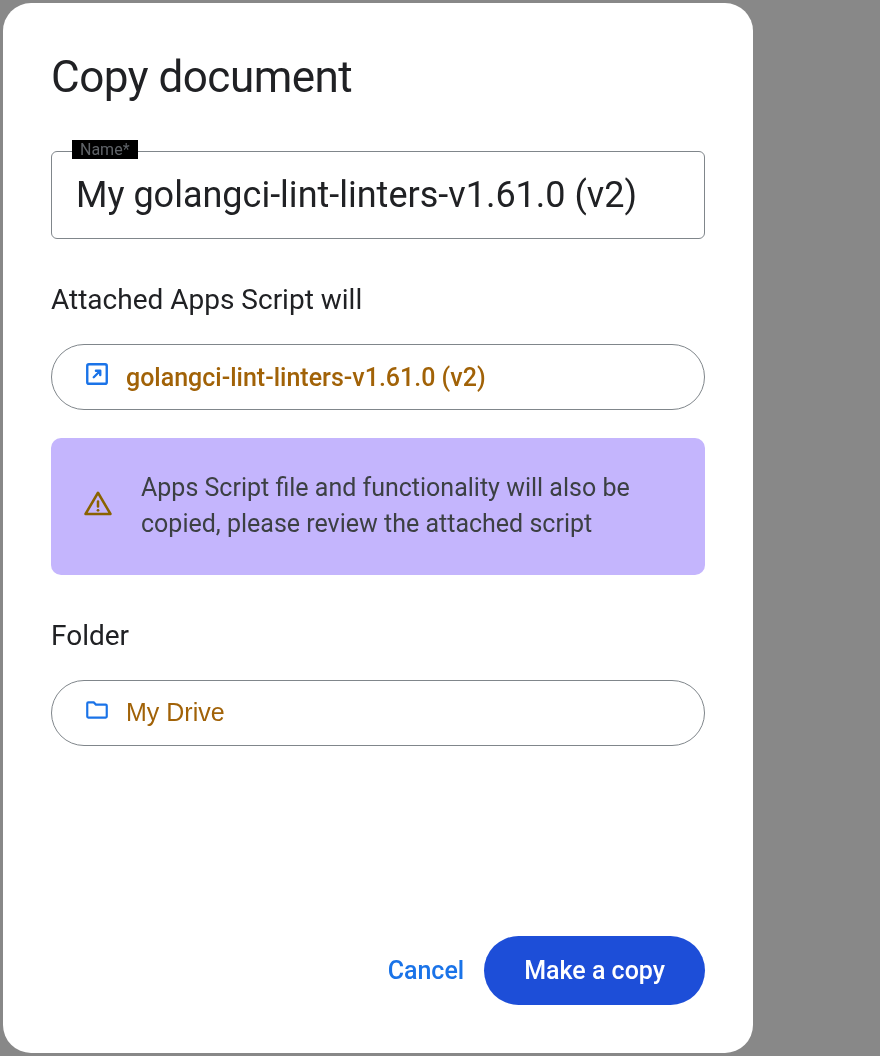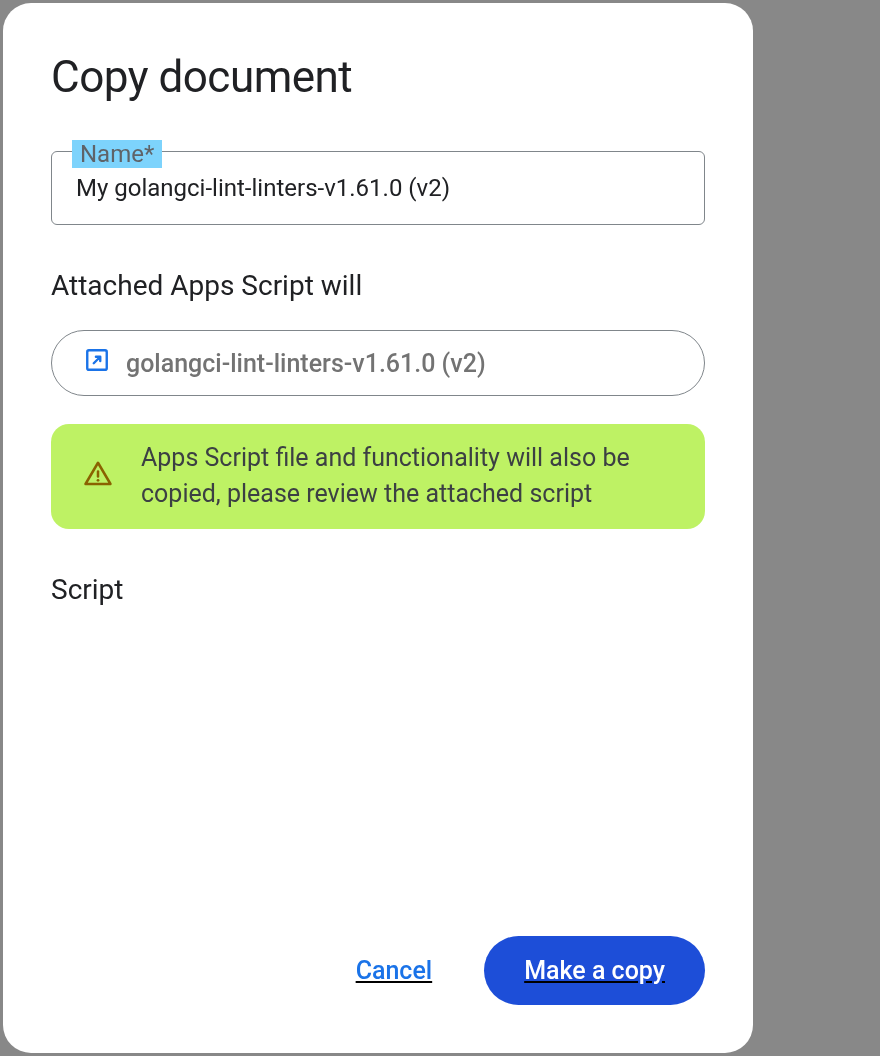--- a/index.html
+++ b/index.html
@@ -31,77 +31,75 @@
     position: relative;
     border: 1px solid #80868b;
     border-radius: 6px;
     padding: 22px 24px 22px 24px;
     margin-bottom: 44px;
   }
   .field-label {
     position: absolute;
     top: -12px;
     left: 20px;
-    background: #7dd3fc;
+    background: #000000;
     padding: 0 8px;
-    font-size: 24px;
+    font-size: 16px;
     color: #5f6368;
   }
   .field-input {
     width: 100%;
     border: none;
     outline: none;
-    font-size: 24px;
+    font-size: 36px;
     color: #202124;
     font-family: inherit;
     background: transparent;
   }
   .section-heading {
     font-size: 28px;
     color: #202124;
     font-weight: 400;
     margin-bottom: 28px;
   }
   .chip {
     display: inline-flex;
     align-items: center;
     gap: 16px;
     border: 1px solid #80868b;
     border-radius: 999px;
     padding: 16px 32px;
     font-size: 25px;
-    color: #737373;
+    color: #a16207;
     font-weight: 500;
     cursor: pointer;
     margin-bottom: 28px;
     background: #fff;
   }
   .chip svg { width: 26px; height: 26px; flex-shrink: 0; }
   .warning-box {
-    background: #bef264;
-    border-radius: 18px;
-    padding: 16px 32px;
+    background: #c4b5fd;
+    border-radius: 10px;
+    padding: 32px 32px;
     display: flex;
     align-items: center;
     gap: 28px;
     margin-bottom: 44px;
   }
   .warning-box svg { width: 30px; height: 30px; flex-shrink: 0; }
   .warning-text {
     font-size: 25px;
     color: #3c4043;
     line-height: 1.45;
   }
   .actions {
     margin-top: auto;
     display: flex;
     justify-content: flex-end;
     align-items: center;
-    gap: 32px;
-    text-decoration: underline;
   }
   .btn-text {
     background: none;
     border: none;
     color: #1a73e8;
     font-size: 25px;
     font-weight: 500;
     padding: 14px 20px;
     cursor: pointer;
     font-family: inherit;
@@ -146,20 +144,28 @@
     <span>
       <svg viewBox="0 0 24 24" fill="none">
         <path d="M12 3 L22 20 H2 Z" stroke="#8a6200" stroke-width="2" stroke-linejoin="round"></path>
         <line x1="12" y1="10" x2="12" y2="14" stroke="#8a6200" stroke-width="2" stroke-linecap="round"></line>
         <circle cx="12" cy="17" r="1.1" fill="#8a6200"></circle>
       </svg>
     </span>
     <span class="warning-text">Apps Script file and functionality will also be copied, please review the attached script</span>
   </div>
 
-  <h2 class="section-heading">Script</h2>
+  <h2 class="section-heading">Folder</h2>
 
+  <button class="chip">
+    <span>
+      <svg viewBox="0 0 24 24" fill="none" stroke="#1a73e8" stroke-width="2">
+        <path d="M3 6 a1 1 0 0 1 1-1 h5 l2 2 h9 a1 1 0 0 1 1 1 v10 a1 1 0 0 1 -1 1 H4 a1 1 0 0 1 -1 -1 Z"></path>
+      </svg>
+    </span>
+    <span>My Drive</span>
+  </button>
 
   <div class="actions">
     <button class="btn-text">Cancel</button>
     <button class="btn-filled">Make a copy</button>
   </div>
 </div>
 
 </body></html>

